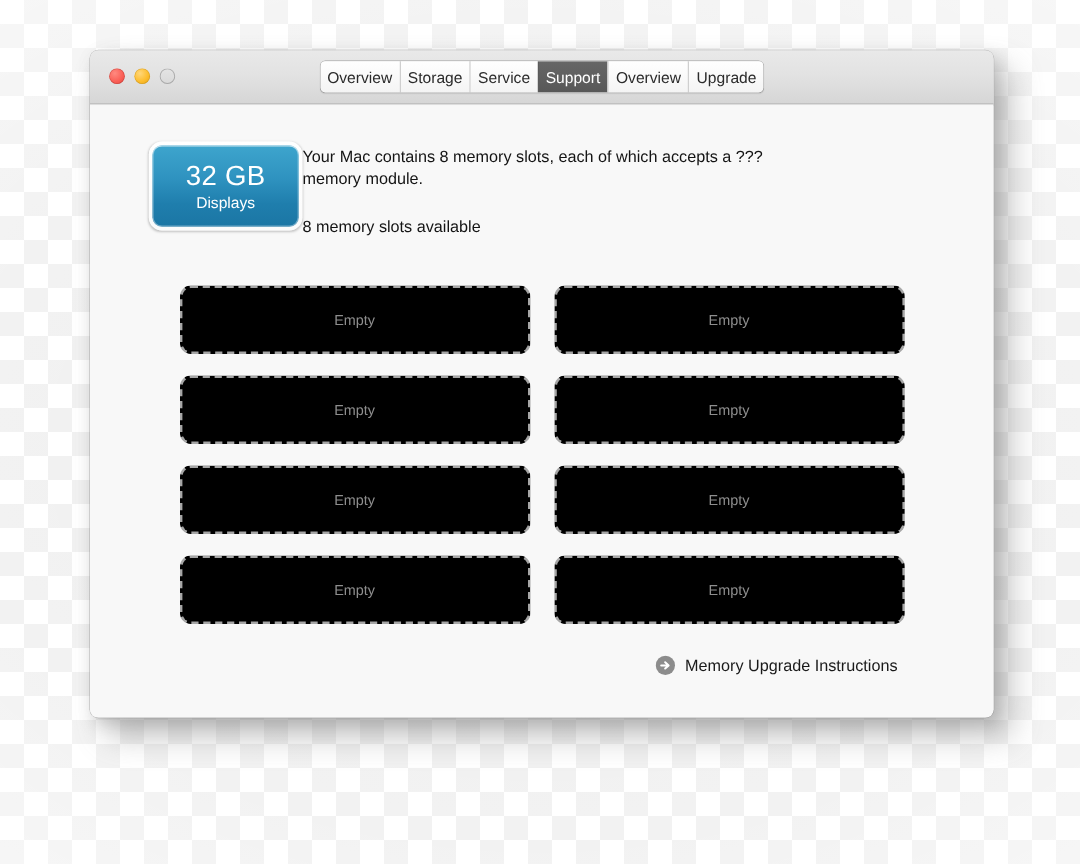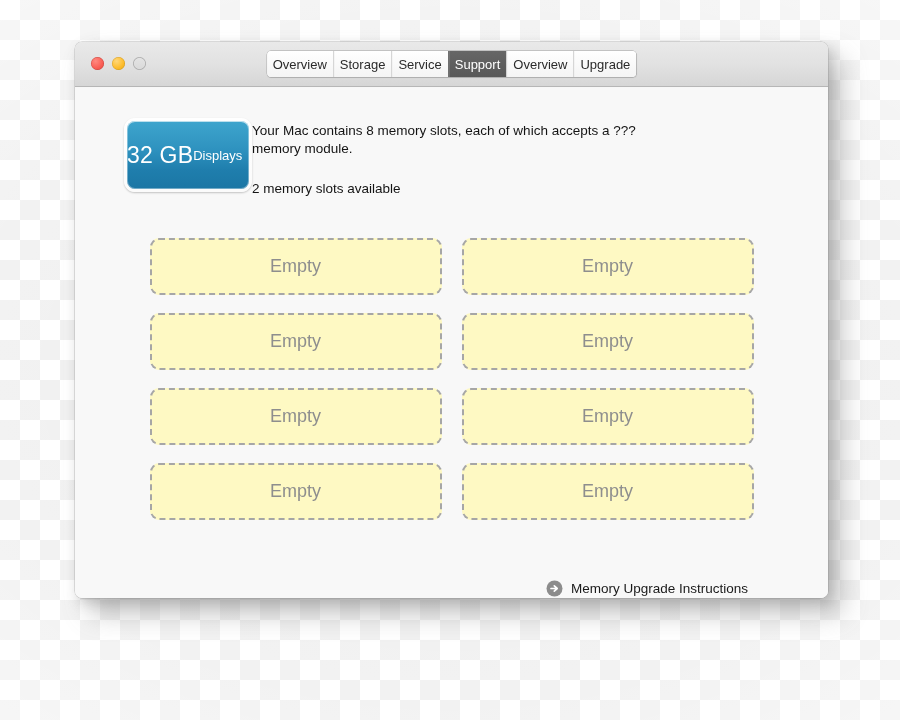--- a/index.html
+++ b/index.html
@@ -106,22 +106,22 @@
     background:linear-gradient(to bottom,#ffffff 0%,#fbfbfb 100%);
     padding:3px;
     box-shadow:0 1px 2px rgba(0,0,0,0.22);
   }
   #capacity-inner {
     width:100%; height:100%;
     border-radius:8px;
     background:linear-gradient(to bottom,#3ea5cd 0%, #2f93c0 40%, #1f7ead 72%, #1b76a4 100%);
     box-shadow: inset 0 0 0 1px rgba(255,255,255,0.38),
                 inset 0 1px 0 rgba(255,255,255,0.45);
-    display:flex; flex-direction:row;
-    align-items:center; justify-content:flex-start;
+    display:flex; flex-direction:column;
+    align-items:center; justify-content:center;
     color:#ffffff;
   }
   #capacity-value { font-size:23px; line-height:26px; letter-spacing:0.2px; }
   #capacity-label { font-size:13px; line-height:17px; margin-top:1px; }
 
   #summary-text { padding-top:4px; }
   #slots-description {
     font-size:13.5px; line-height:18px; color:#141414;
     max-width:410px;
   }
@@ -136,38 +136,37 @@
     display:grid;
     grid-template-columns:292px 292px;
     column-gap:20px;
     row-gap:18px;
     justify-content:center;
   }
   .slot {
     height:57px;
     border:2px dashed #a6a6a6;
     border-radius:9px;
-    background:#fef9c3;
+    background:#000000;
     display:flex; align-items:center; justify-content:center;
-    font-size:18px;
+    font-size:12px;
     color:#8e8e8e;
     cursor:default;
     text-align:center;
   }
 
   
   #footer {
     margin-top:26px;
     display:flex; align-items:center; justify-content:flex-end;
     padding-right:46px;
   }
   #upgrade-link {
     display:flex; align-items:center; gap:8px;
     cursor:default;
-    margin-top:34px;
   }
   #arrow-icon {
     width:17px; height:17px; flex:0 0 auto;
     display:block;
   }
   #upgrade-label { font-size:13.5px; color:#1a1a1a; }
 </style>
 </head>
 <body>
 
@@ -201,21 +200,21 @@
 
         <div id="capacity-badge">
           <div id="capacity-inner">
             <div id="capacity-value">32 GB</div>
             <div id="capacity-label">Displays</div>
           </div>
         </div>
 
         <div id="summary-text">
           <div id="slots-description">Your Mac contains 8 memory slots, each of which accepts a ??? memory module.</div>
-          <div id="slots-available">2 memory slots available</div>
+          <div id="slots-available">8 memory slots available</div>
         </div>
 
       </div>
 
       <div id="slot-grid">
         <div class="slot">Empty</div>
         <div class="slot">Empty</div>
         <div class="slot">Empty</div>
         <div class="slot">Empty</div>
         <div class="slot">Empty</div>

